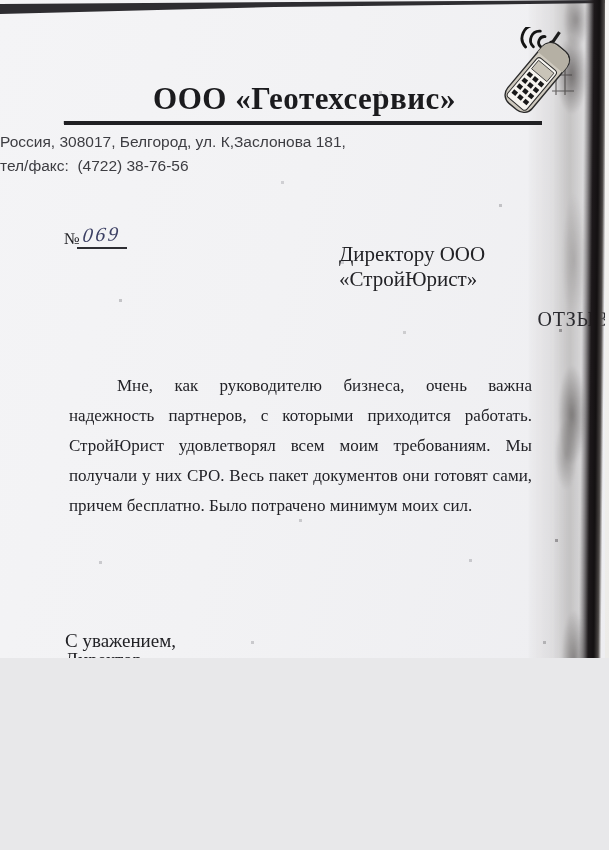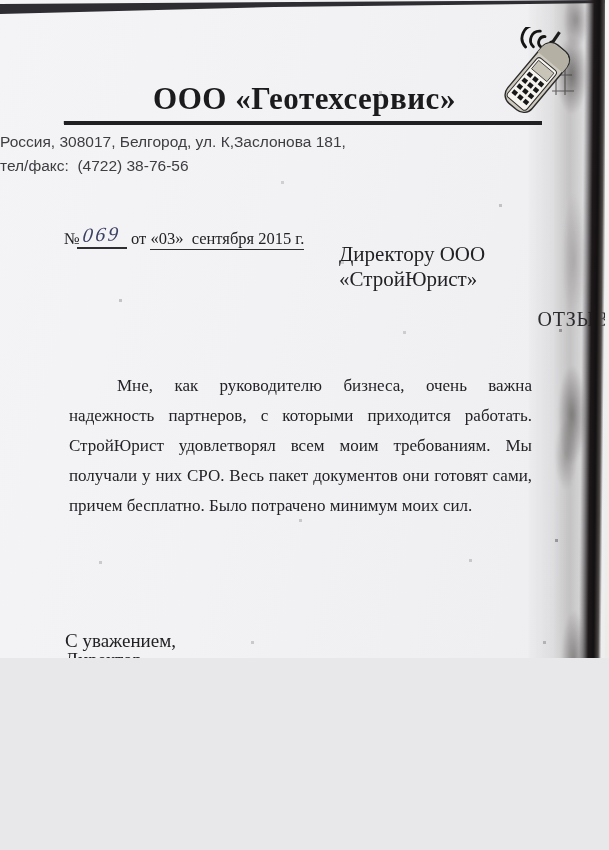--- a/index.html
+++ b/index.html
@@ -123,21 +123,20 @@
   <div class="abs company-name">ООО «Геотехсервис»</div>
   <div class="abs header-rule"></div>
   <div class="abs address-block">
     <div>Россия, 308017, Белгород, ул. К,Заслонова 181,</div>
     <div>тел/факс:  (4722) 38-76-56</div>
   </div>
 
   <div class="abs ref-number-sign">№</div>
   <div class="abs ref-number-value">069</div>
   <div class="abs ref-number-line"></div>
-  <div class="abs ref-date"><span>от </span><span class="u">«03»  сентября 2015 г.</span></div>
   <div class="abs ref-addressee">Директору ООО «СтройЮрист»</div>
 
   <div class="abs doc-title">ОТЗЫВ</div>
   <div class="abs body-text">Мне, как руководителю бизнеса, очень важна надежность партнеров, с которыми приходится работать. СтройЮрист удовлетворял всем моим требованиям. Мы получали у них СРО. Весь пакет документов они готовят сами, причем бесплатно. Было потрачено минимум моих сил.</div>
 
   <div class="abs sig-respect">С уважением,</div>
   <div class="abs sig-position">Директор</div>
   <div class="abs sig-company">ООО «Геотехсервис»</div>
   <div class="abs sig-line"></div>
   <div class="abs seal-mark">М.П.</div>

